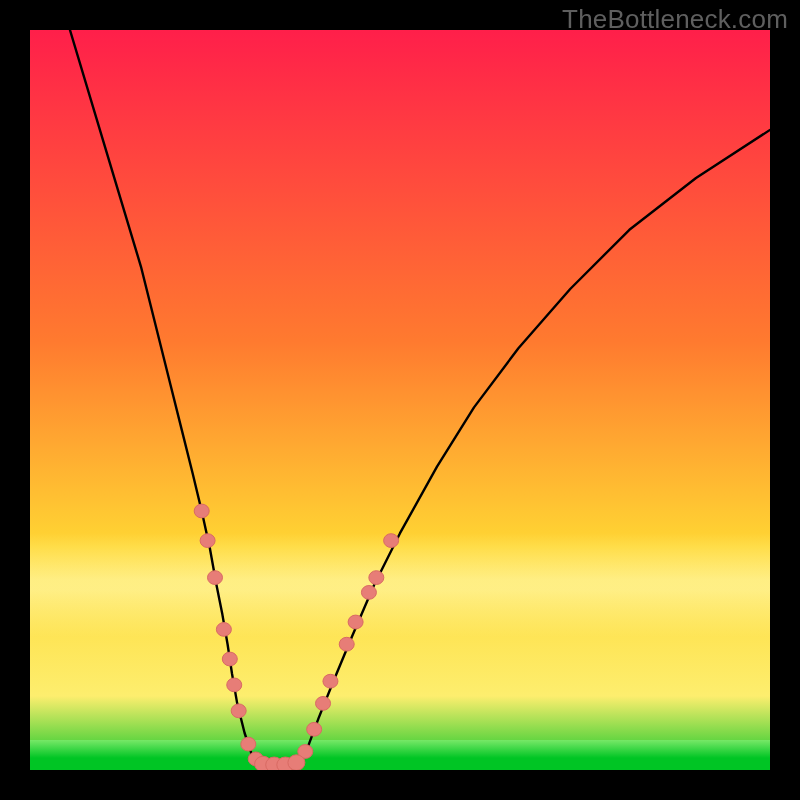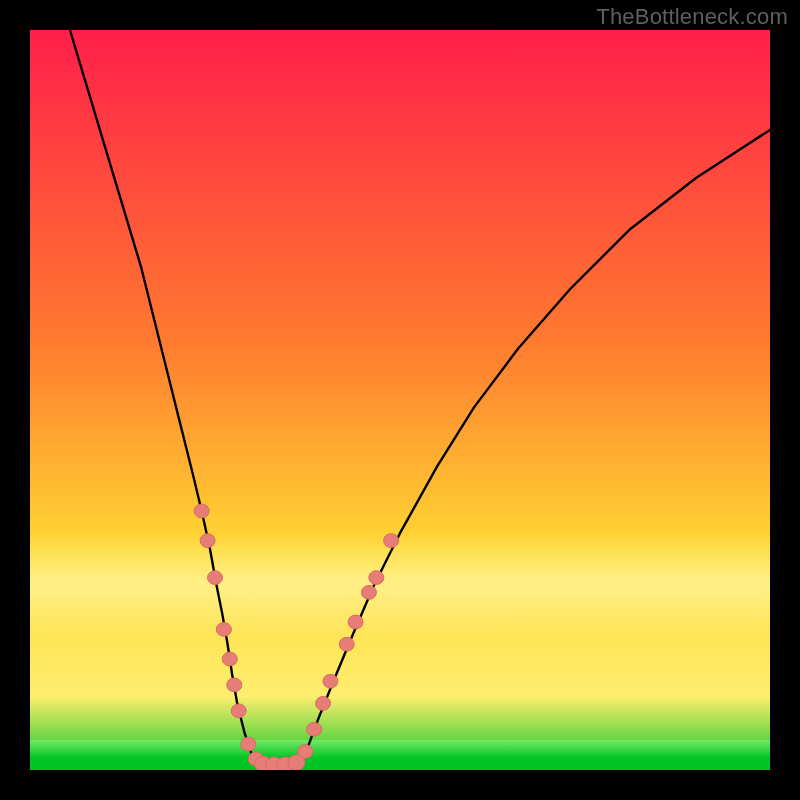--- a/index.html
+++ b/index.html
@@ -31,21 +31,21 @@
   .soft-band {
     position: absolute;
     left: 0;
     width: 100%;
   }
   .watermark {
     position: absolute;
     top: 4px;
     right: 12px;
     color: #5f5f5f;
-    font-size: 22px;
+    font-size: 26px;
     letter-spacing: 0.2px;
     font-weight: 500;
   }
   svg.curve {
     position: absolute;
     left: 0; top: 0;
     width: 740px; height: 740px;
     overflow: visible;
   }
 </style>

